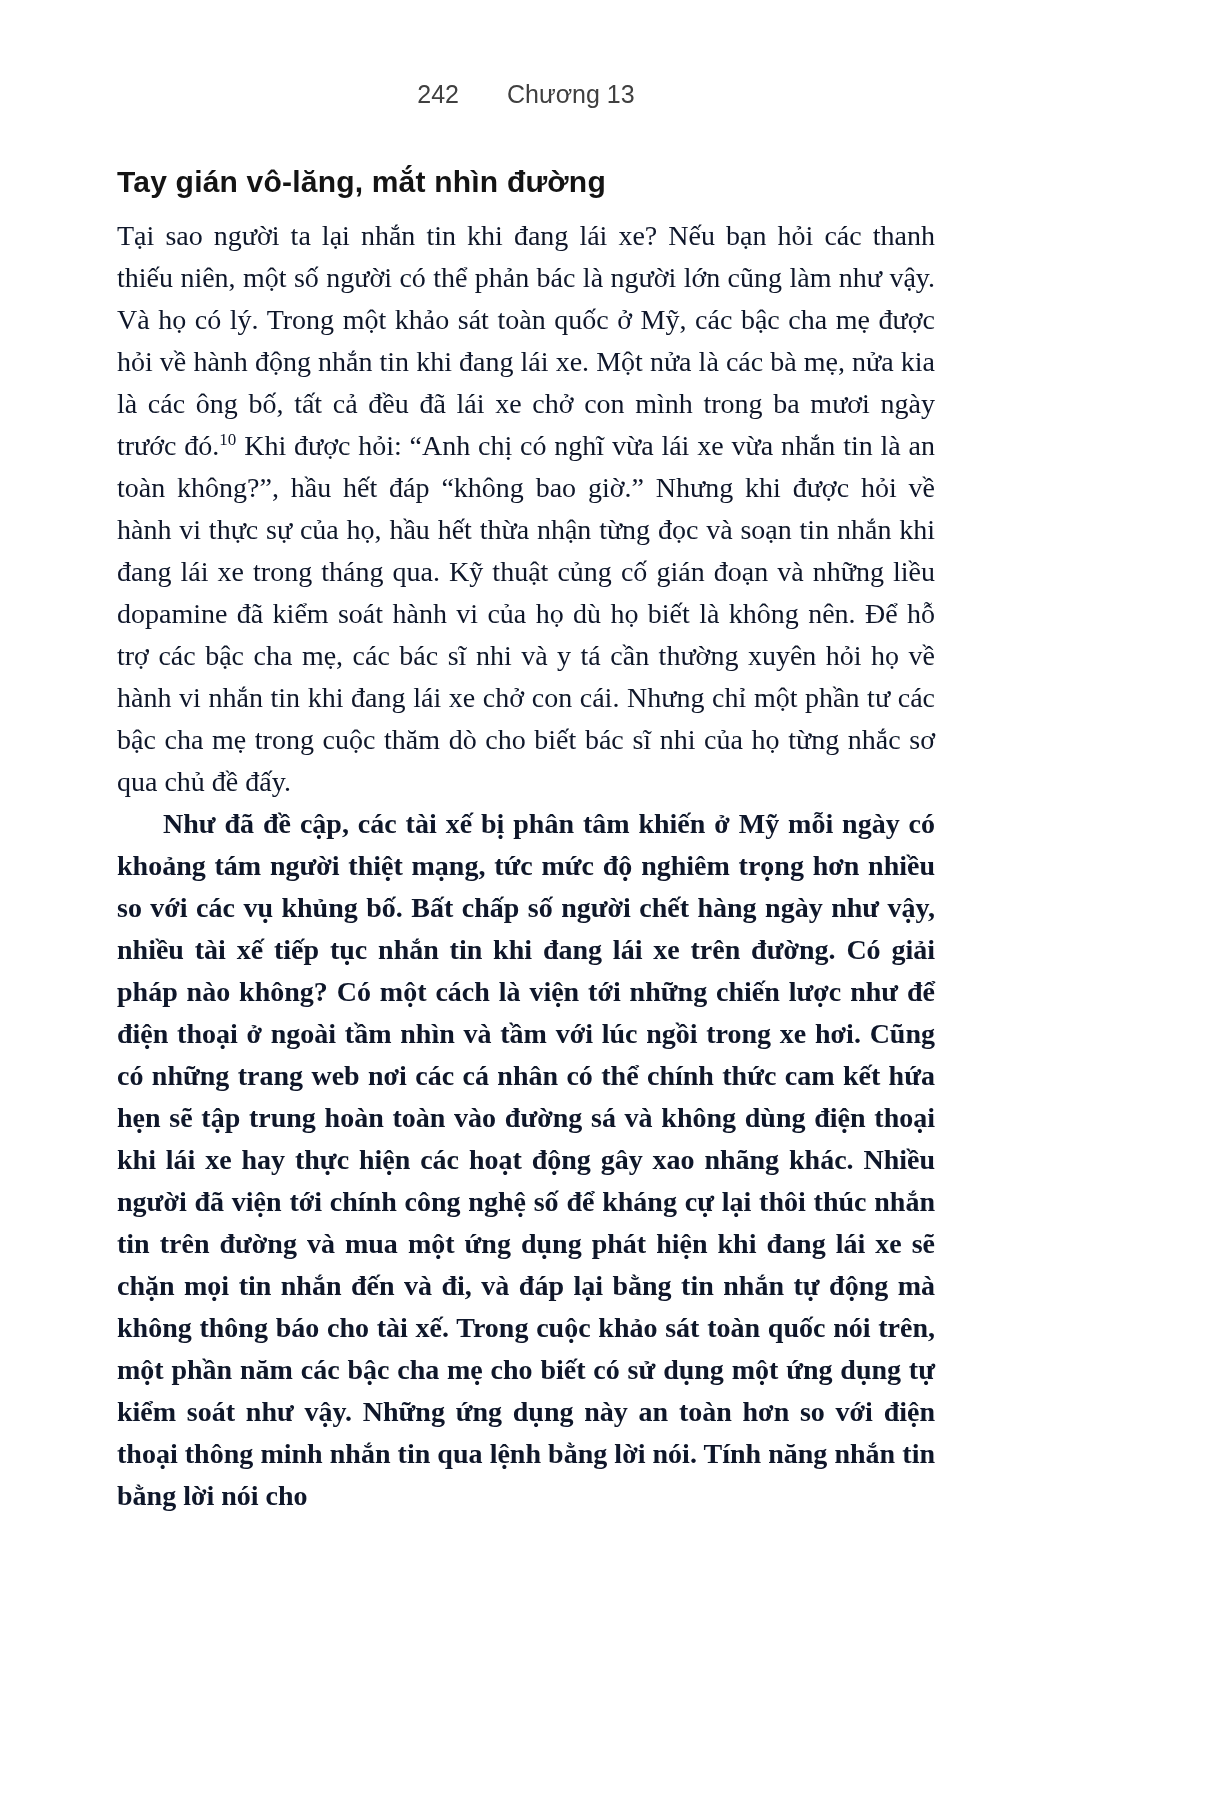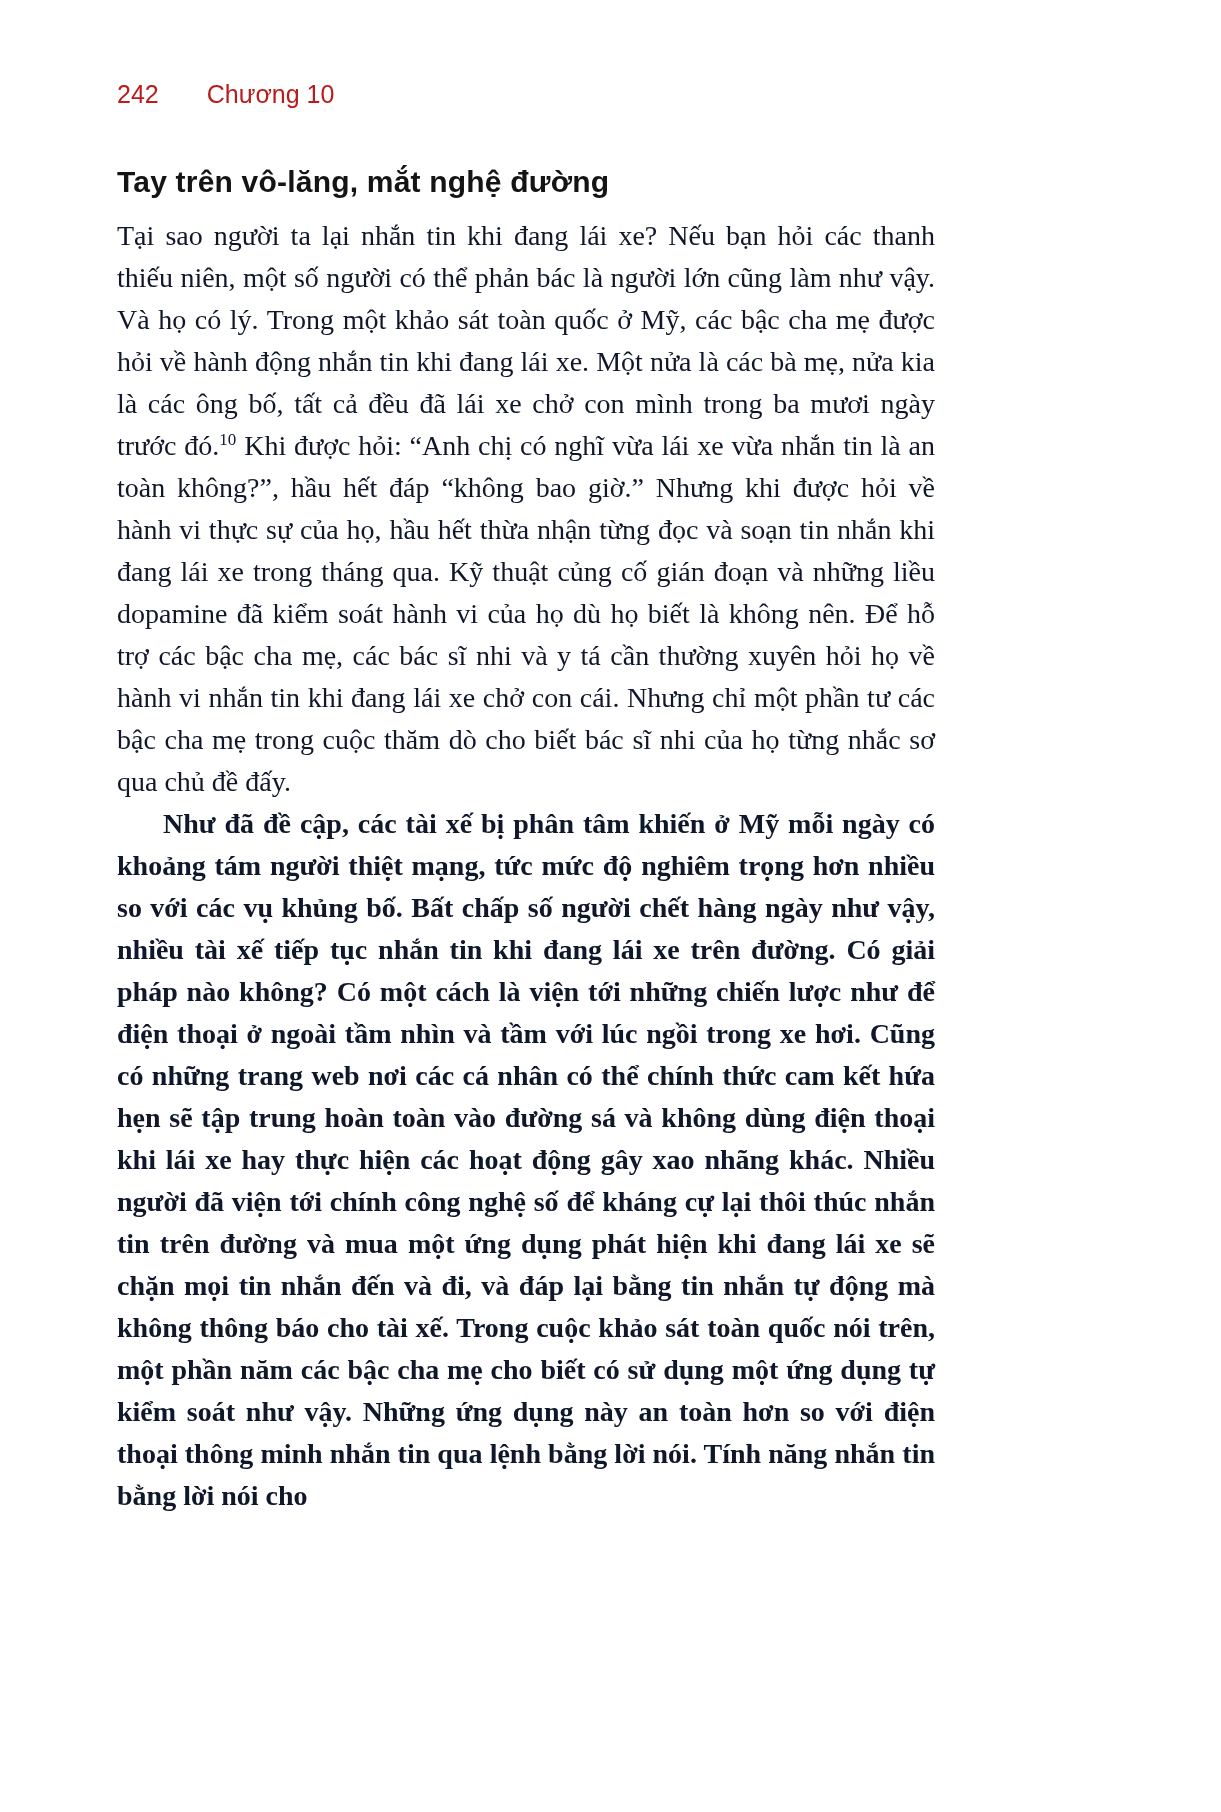--- a/index.html
+++ b/index.html
@@ -12,26 +12,26 @@
     box-sizing: border-box;
     width: 1221px;
     height: 1812px;
     background: #ffffff;
     color: #1c1c1c;
     padding: 80px 286px 0 117px;
     overflow: hidden;
   }
   .running-head {
     display: flex;
-    justify-content: flex-start;
+    justify-content: center;
     align-items: baseline;
     font-family: "Liberation Sans", "DejaVu Sans", sans-serif;
     font-size: 25px;
     font-weight: 400;
-    color: #b91c1c;
+    color: #404040;
     gap: 48px;
   }
   .section-heading {
     margin: 56px 0 16px 0;
     font-family: "Liberation Sans", "DejaVu Sans", sans-serif;
     font-size: 30px;
     font-weight: 700;
     color: #141414;
     letter-spacing: 0.2px;
   }
@@ -53,22 +53,22 @@
     vertical-align: super;
   }
 </style>
 </head>
 <body>
 
 <div class="book-page">
 
   <header class="running-head">
     <span>242</span>
-    <span>Chương 10</span>
+    <span>Chương 13</span>
   </header>
 
-  <h1 class="section-heading">Tay trên vô-lăng, mắt nghệ đường</h1>
+  <h1 class="section-heading">Tay gián vô-lăng, mắt nhìn đường</h1>
 
   <p class="para"><span>Tại sao người ta lại nhắn tin khi đang lái xe? Nếu bạn hỏi các thanh thiếu niên, một số người có thể phản bác là người lớn cũng làm như vậy. Và họ có lý. Trong một khảo sát toàn quốc ở Mỹ, các bậc cha mẹ được hỏi về hành động nhắn tin khi đang lái xe. Một nửa là các bà mẹ, nửa kia là các ông bố, tất cả đều đã lái xe chở con mình trong ba mươi ngày trước đó.</span><sup class="footnote-marker">10</sup><span> Khi được hỏi: “Anh chị có nghĩ vừa lái xe vừa nhắn tin là an toàn không?”, hầu hết đáp “không bao giờ.” Nhưng khi được hỏi về hành vi thực sự của họ, hầu hết thừa nhận từng đọc và soạn tin nhắn khi đang lái xe trong tháng qua. Kỹ thuật củng cố gián đoạn và những liều dopamine đã kiểm soát hành vi của họ dù họ biết là không nên. Để hỗ trợ các bậc cha mẹ, các bác sĩ nhi và y tá cần thường xuyên hỏi họ về hành vi nhắn tin khi đang lái xe chở con cái. Nhưng chỉ một phần tư các bậc cha mẹ trong cuộc thăm dò cho biết bác sĩ nhi của họ từng nhắc sơ qua chủ đề đấy.</span></p>
 
   <p class="para indent"><span>Như đã đề cập, các tài xế bị phân tâm khiến ở Mỹ mỗi ngày có khoảng tám người thiệt mạng, tức mức độ nghiêm trọng hơn nhiều so với các vụ khủng bố. Bất chấp số người chết hàng ngày như vậy, nhiều tài xế tiếp tục nhắn tin khi đang lái xe trên đường. Có giải pháp nào không? Có một cách là viện tới những chiến lược như để điện thoại ở ngoài tầm nhìn và tầm với lúc ngồi trong xe hơi. Cũng có những trang web nơi các cá nhân có thể chính thức cam kết hứa hẹn sẽ tập trung hoàn toàn vào đường sá và không dùng điện thoại khi lái xe hay thực hiện các hoạt động gây xao nhãng khác. Nhiều người đã viện tới chính công nghệ số để kháng cự lại thôi thúc nhắn tin trên đường và mua một ứng dụng phát hiện khi đang lái xe sẽ chặn mọi tin nhắn đến và đi, và đáp lại bằng tin nhắn tự động mà không thông báo cho tài xế. Trong cuộc khảo sát toàn quốc nói trên, một phần năm các bậc cha mẹ cho biết có sử dụng một ứng dụng tự kiểm soát như vậy. Những ứng dụng này an toàn hơn so với điện thoại thông minh nhắn tin qua lệnh bằng lời nói. Tính năng nhắn tin bằng lời nói cho</span></p>
 
 </div>
 
 </body></html>

